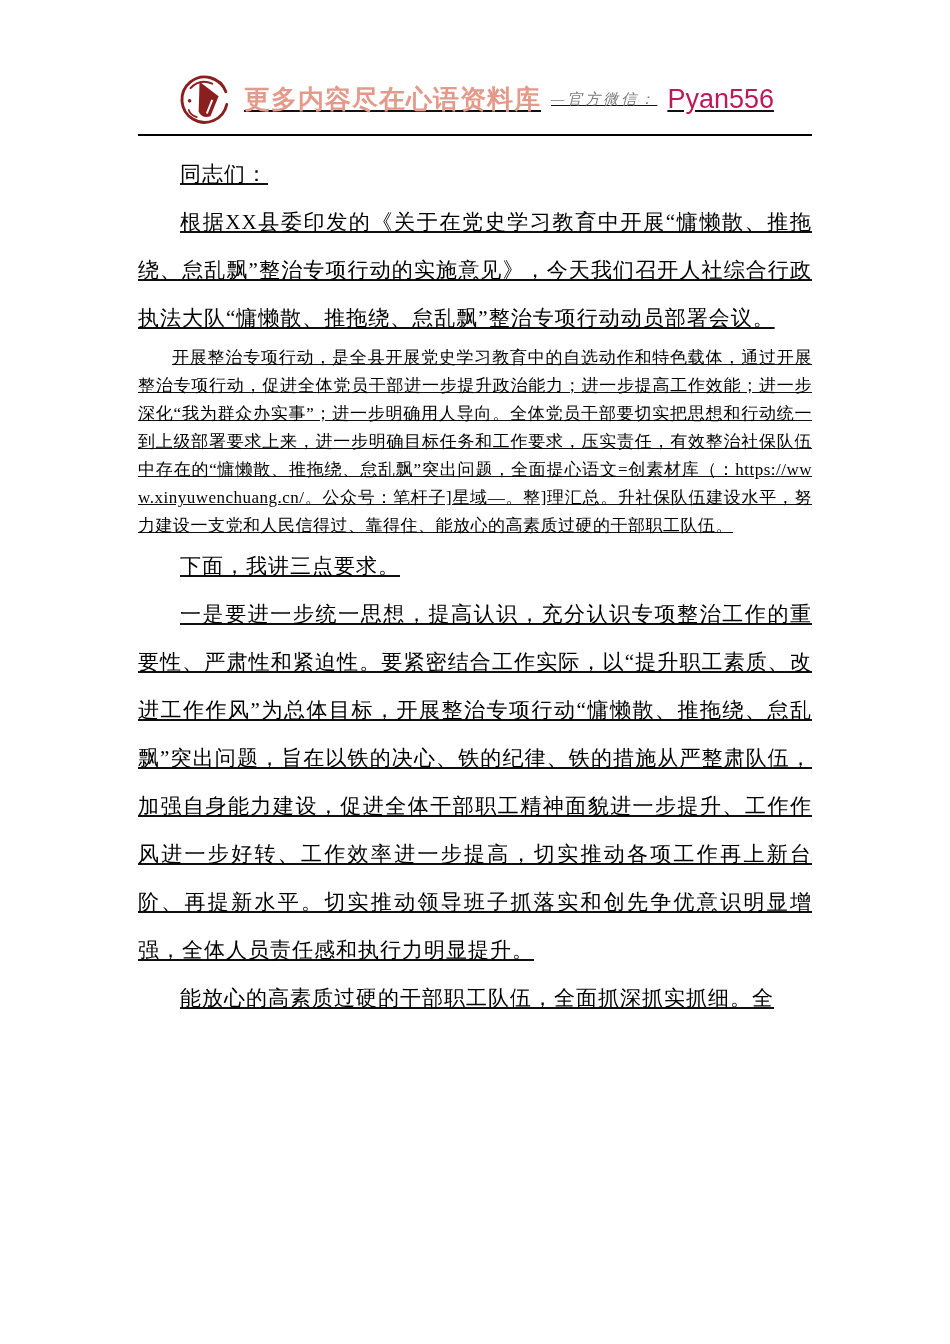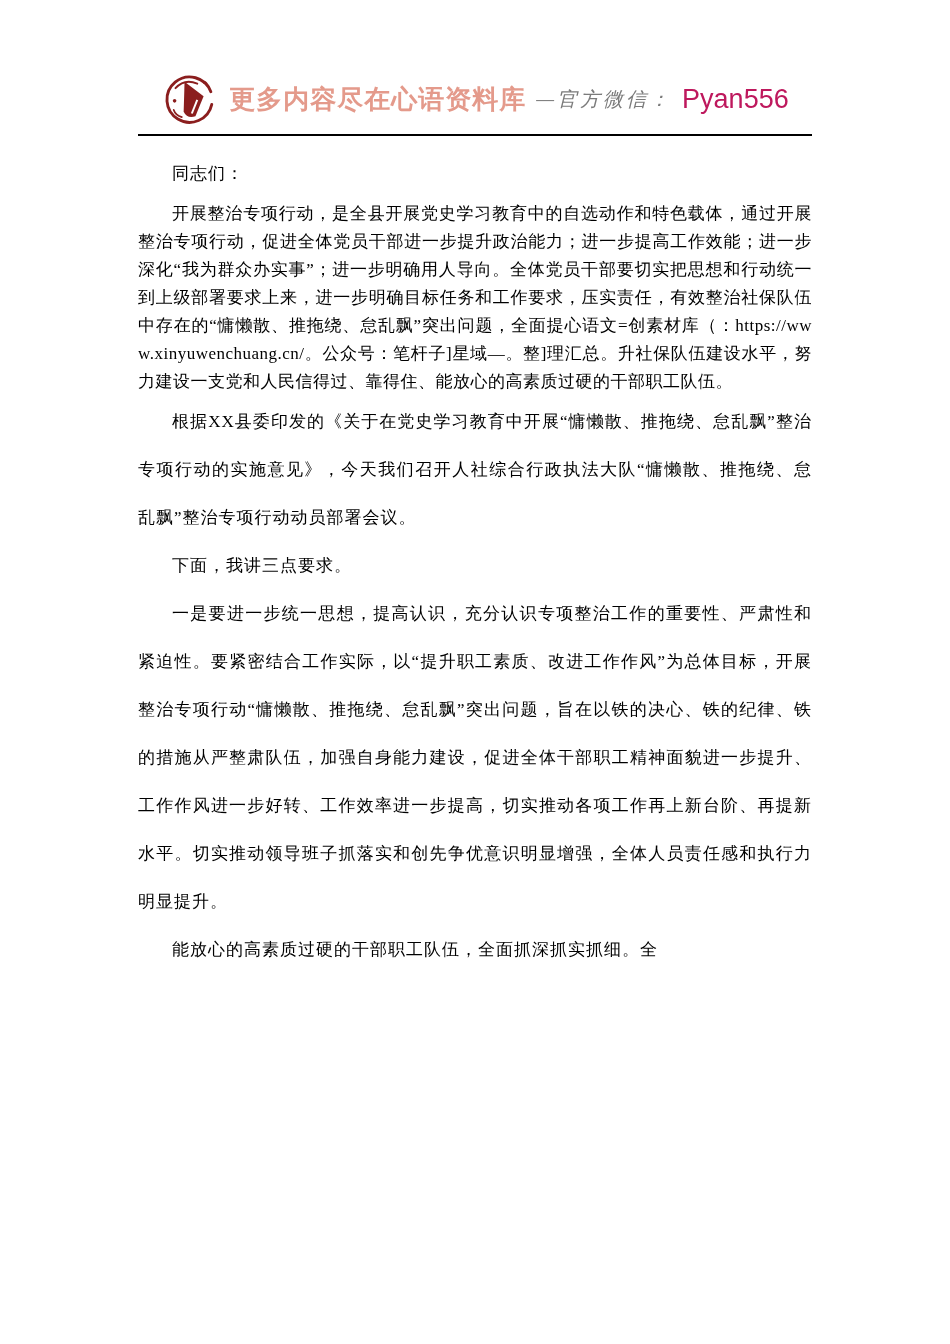--- a/index.html
+++ b/index.html
@@ -3,57 +3,58 @@
 <meta charset="utf-8">
 <style>
   html,body{margin:0;padding:0;background:#ffffff;}
   .page{
     position:relative;
     width:950px;height:1188px;
     background:#ffffff;
     font-family:"Liberation Serif","DejaVu Serif",serif;
     color:#111;
     overflow:hidden;
+    text-decoration:underline;
   }
   .content{margin:0 138px;}
   
   .brandbar{
     display:flex;justify-content:center;align-items:center;gap:10px;
   }
   .header-wrap{
     padding-top:70px;padding-bottom:6px;
     border-bottom:2px solid #000;
   }
   .logo{width:58px;height:58px;flex:0 0 auto;}
   .brand-text{
     font-size:26px;font-weight:bold;color:#e49a8b;
     letter-spacing:1px;white-space:nowrap;
   }
   .wechat-label{
-    font-size:20px;color:#7b7b7b;font-style:italic;
+    font-size:15px;color:#7b7b7b;font-style:italic;
     letter-spacing:3px;white-space:nowrap;
   }
   .wechat-id{
     font-family:"Liberation Sans","DejaVu Sans",sans-serif;
     font-size:27px;color:#be185d;white-space:nowrap;
   }
   .footer-wrap{
     position:absolute;left:0;right:0;top:1200px;
   }
   
   .doc-title{
     margin:14px 0 4px 0;
     text-align:center;
     font-weight:bold;
     font-size:23px;line-height:50px;
     letter-spacing:1.5px;
     color:#000;
   }
   .para{
-    font-size:17px;line-height:48px;
+    font-size:21px;line-height:48px;
     text-indent:2em;text-align:justify;
     letter-spacing:1px;margin:0;color:#000;
   }
   .para.small{
     font-size:17px;line-height:28px;
     letter-spacing:0.5px;margin:2px 0;
     word-break:break-all;
   }
 </style>
 </head>
@@ -81,22 +82,22 @@
         <span class="wechat-id">Pyan556</span>
     </div>
   </div>
 
   <div class="content">
 
     <div class="doc-title">
     </div>
 
     <div class="para">同志们：</div>
+    <div class="para">根据XX县委印发的《关于在党史学习教育中开展“慵懒散、推拖绕、怠乱飘”整治专项行动的实施意见》，今天我们召开人社综合行政执法大队“慵懒散、推拖绕、怠乱飘”整治专项行动动员部署会议。</div>
     <div class="para small">开展整治专项行动，是全县开展党史学习教育中的自选动作和特色载体，通过开展整治专项行动，促进全体党员干部进一步提升政治能力；进一步提高工作效能；进一步深化“我为群众办实事”；进一步明确用人导向。全体党员干部要切实把思想和行动统一到上级部署要求上来，进一步明确目标任务和工作要求，压实责任，有效整治社保队伍中存在的“慵懒散、推拖绕、怠乱飘”突出问题，全面提心语文=创素材库（：https://www.xinyuwenchuang.cn/。公众号：笔杆子]星域—。整]理汇总。升社保队伍建设水平，努力建设一支党和人民信得过、靠得住、能放心的高素质过硬的干部职工队伍。</div>
-    <div class="para">根据XX县委印发的《关于在党史学习教育中开展“慵懒散、推拖绕、怠乱飘”整治专项行动的实施意见》，今天我们召开人社综合行政执法大队“慵懒散、推拖绕、怠乱飘”整治专项行动动员部署会议。</div>
     <div class="para">下面，我讲三点要求。</div>
     <div class="para">一是要进一步统一思想，提高认识，充分认识专项整治工作的重要性、严肃性和紧迫性。要紧密结合工作实际，以“提升职工素质、改进工作作风”为总体目标，开展整治专项行动“慵懒散、推拖绕、怠乱飘”突出问题，旨在以铁的决心、铁的纪律、铁的措施从严整肃队伍，加强自身能力建设，促进全体干部职工精神面貌进一步提升、工作作风进一步好转、工作效率进一步提高，切实推动各项工作再上新台阶、再提新水平。切实推动领导班子抓落实和创先争优意识明显增强，全体人员责任感和执行力明显提升。</div>
     <div class="para">能放心的高素质过硬的干部职工队伍，全面抓深抓实抓细。全</div>
 
   </div>
 
   <div class="content footer-wrap">
     <div class="brandbar">
       <span class="logo">
         <svg viewBox="0 0 64 64" width="58" height="58" aria-hidden="true">

